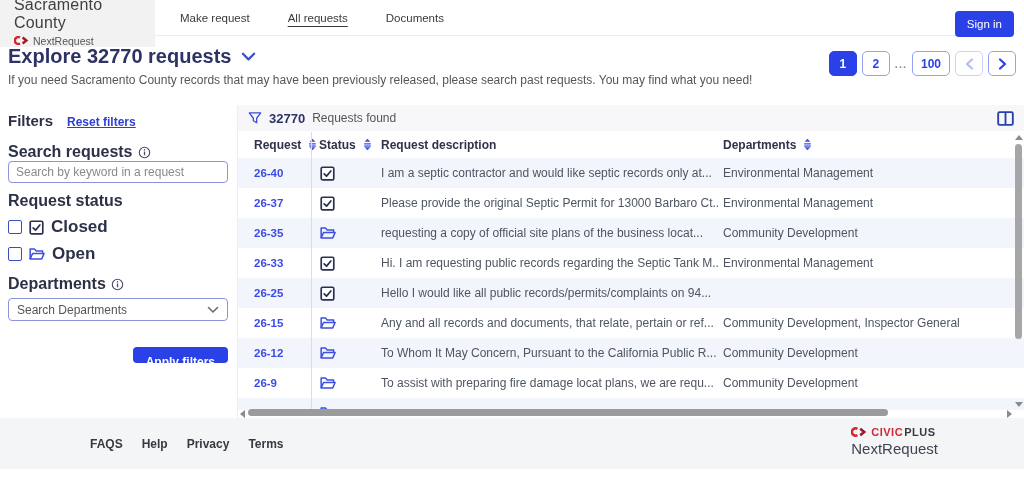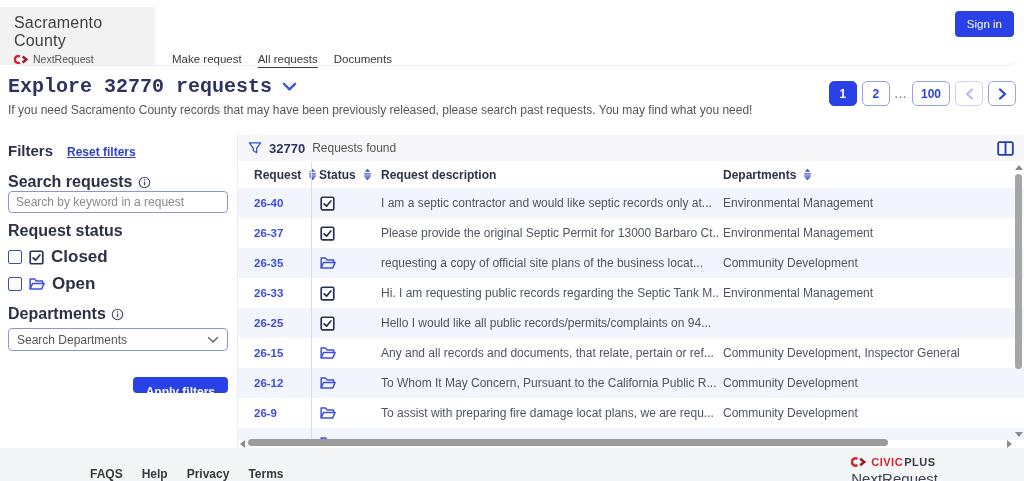--- a/index.html
+++ b/index.html
@@ -1,32 +1,32 @@
 <!DOCTYPE html>
 <html><head>
 <meta charset="utf-8">
 <style>
   * { box-sizing: border-box; margin: 0; padding: 0; }
   html, body { width: 1024px; height: 481px; overflow: hidden; }
   body { font-family: "Liberation Sans", sans-serif; background: #fff; color: #3a3a3a; }
 
   
-  .topnav { height: 66px; display: flex; align-items: flex-end; border-bottom: 1px solid #ececec; background: #fff; position: relative; border-radius: 19px; }
+  .topnav { height: 36px; display: flex; align-items: center; border-bottom: 1px solid #ececec; background: #fff; position: relative; border-radius: 19px; }
   .logo-block { width: 155px; background: #f2f2f2; padding: 7px 0 0 14px; }
   .org-name { font-size: 16px; color: #3f3f3f; letter-spacing: .2px; }
   .brand-line { display: flex; align-items: center; gap: 4px; margin-top: 3px; }
   .brand-line .brand-text { font-size: 10.5px; color: #555; }
-  .topnav nav { display: flex; gap: 16px; align-items: center; margin-left: 17px; }
+  .topnav nav { display: flex; gap: 38px; align-items: center; margin-left: 25px; }
   .topnav nav a { font-size: 11.5px; color: #3a3a3a; text-decoration: none; cursor: pointer; }
   .topnav nav a.active { text-decoration: underline; text-underline-offset: 4px; }
   .sign-in { position: absolute; right: 10px; top: 11px; height: 26px; padding: 0 12px; background: #2b41e8; color: #fff; border: none; border-radius: 4px; font-size: 11.5px; font-family: inherit; cursor: pointer; }
 
   
   .hero { height: 69px; position: relative; padding: 9px 0 0 8px; }
-  .hero h1 { font-size: 20px; font-weight: bold; color: #2e3366; display: flex; align-items: center; gap: 10px; font-family: Liberation Mono, monospace; }
+  .hero h1 { font-size: 20px; font-weight: bold; color: #2e3366; display: flex; align-items: center; gap: 10px; }
   .hero .subtitle { margin-top: 5px; font-size: 12px; color: #565656; }
   .pagination { position: absolute; right: 8px; top: 15px; display: flex; gap: 5px; align-items: center; }
   .page-btn { min-width: 28px; height: 25px; border-radius: 5px; border: 1px solid #96a2ee; background: #fff; color: #2b41e8; font-size: 12px; font-weight: bold; font-family: inherit; display: flex; align-items: center; justify-content: center; cursor: pointer; }
   .page-btn.active { background: #2b41e8; color: #fff; border-color: #2b41e8; }
   .page-btn.wide { min-width: 38px; }
   .page-ellipsis { color: #888; font-size: 11px; font-weight: bold; letter-spacing: 1px; }
   .page-btn.nav-disabled { border-color: #ccd3f6; cursor: default; }
 
   
   .main { display: flex; height: 313px; }

